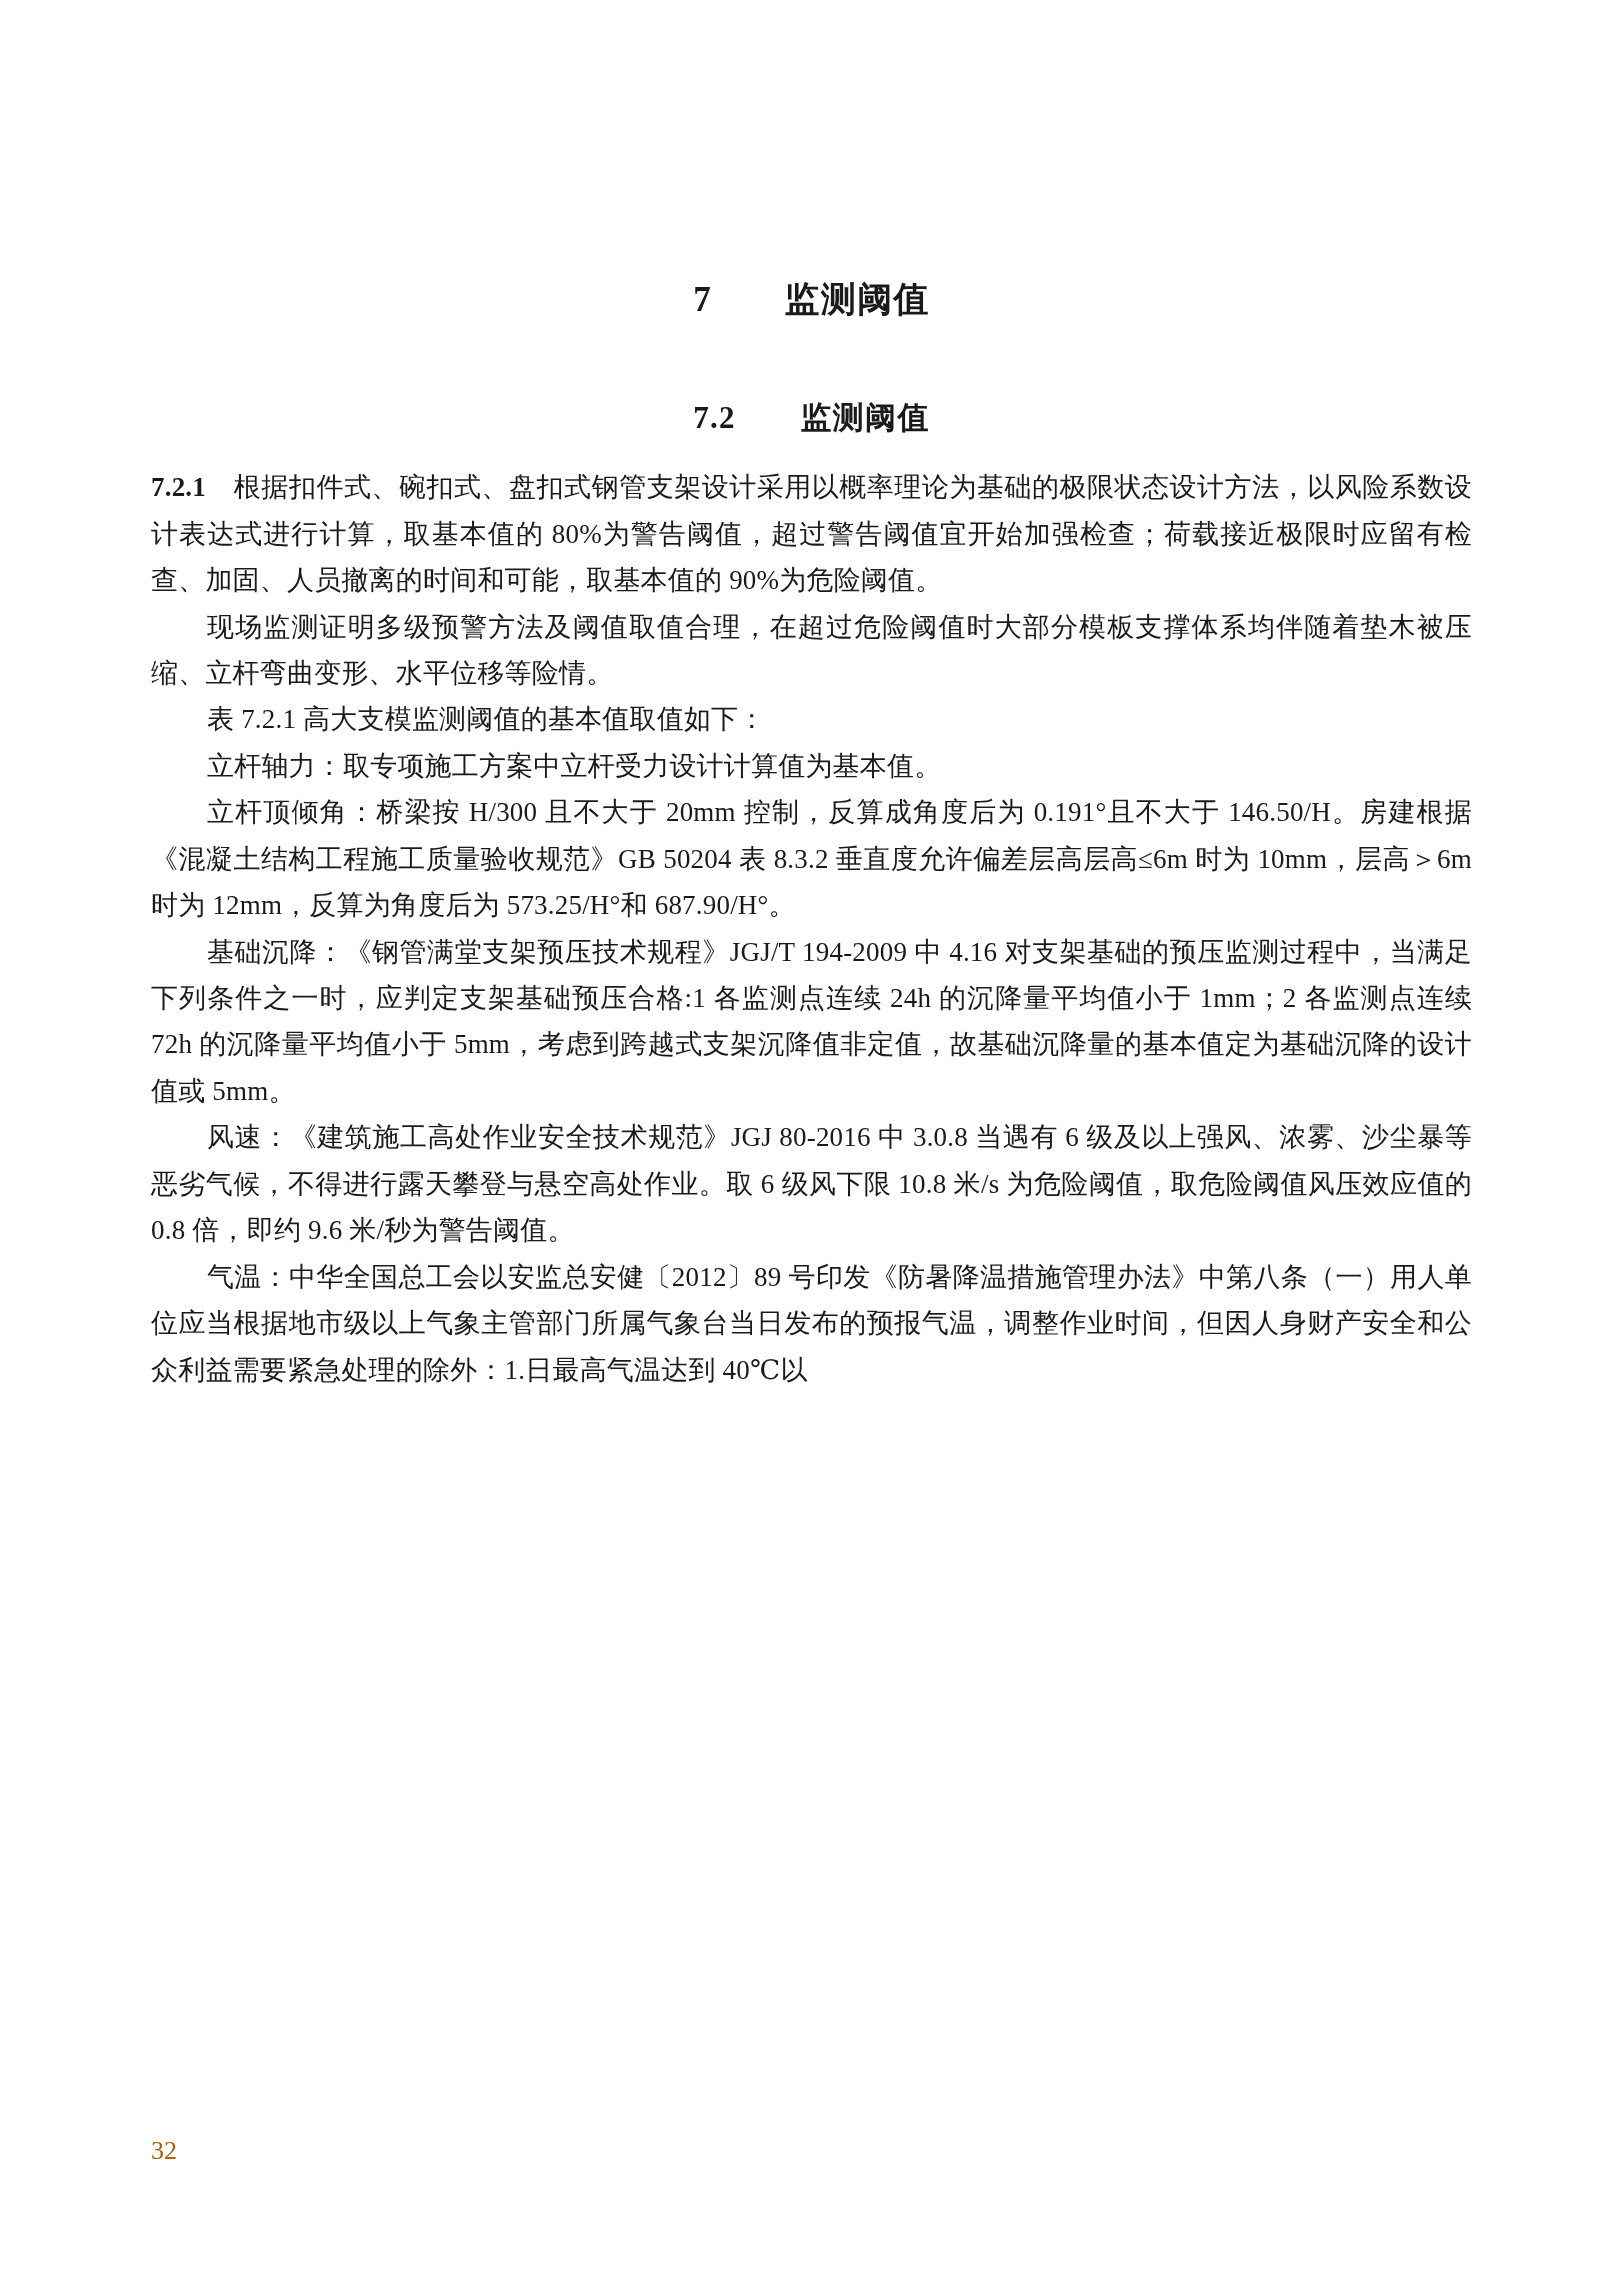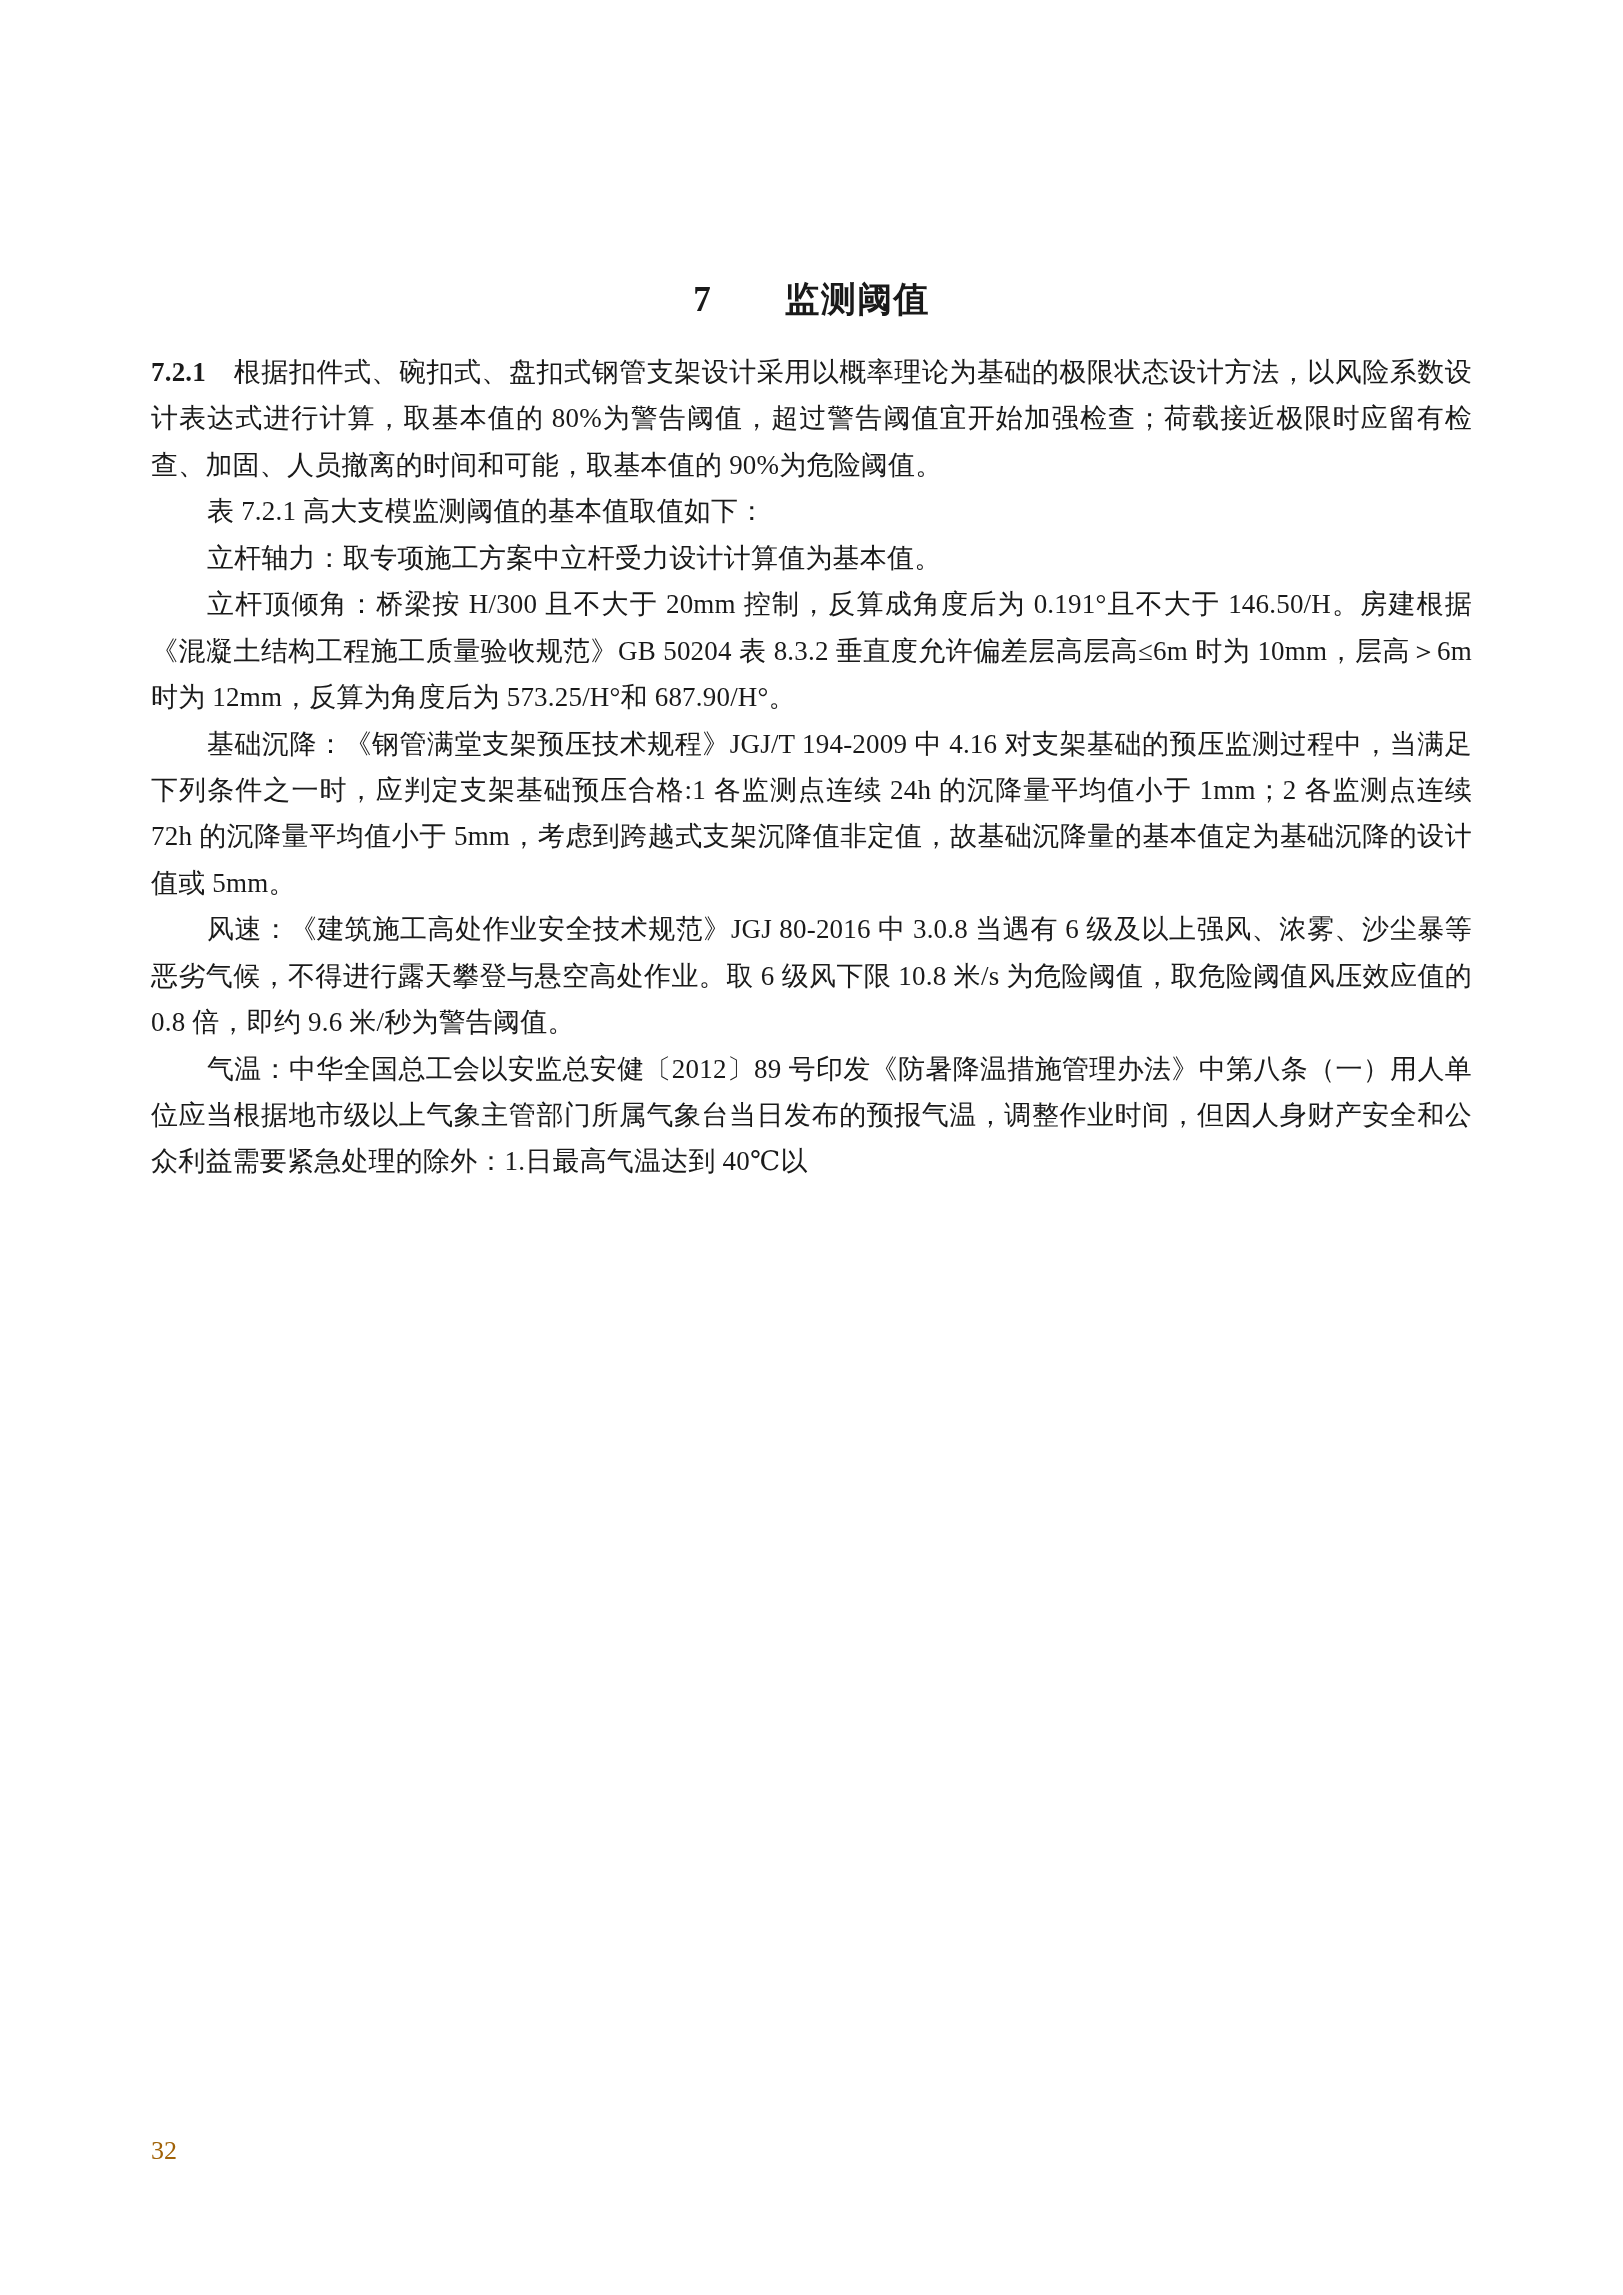--- a/index.html
+++ b/index.html
@@ -73,23 +73,25 @@
 </style>
 </head>
 <body>
 
 <div class="page">
 
   <div class="content">
 
     <h1 class="chapter-title">7　　监测阈值</h1>
 
+    <h2 class="section-title">7.2　　监测阈值</h2>
 
     <p class="para first-para"><span class="clause-num">7.2.1</span><span>　根据扣件式、碗扣式、盘扣式钢管支架设计采用以概率理论为基础的极限状态设计方法，以风险系数设计表达式进行计算，取基本值的 80%为警告阈值，超过警告阈值宜开始加强检查；荷载接近极限时应留有检查、加固、人员撤离的时间和可能，取基本值的 90%为危险阈值。</span></p>
 
+    <p class="para indent">现场监测证明多级预警方法及阈值取值合理，在超过危险阈值时大部分模板支撑体系均伴随着垫木被压缩、立杆弯曲变形、水平位移等险情。</p>
 
     <p class="para indent">表 7.2.1 高大支模监测阈值的基本值取值如下：</p>
 
     <p class="para indent">立杆轴力：取专项施工方案中立杆受力设计计算值为基本值。</p>
 
 
     <p class="para indent">立杆顶倾角：桥梁按 H/300 且不大于 20mm 控制，反算成角度后为 0.191°且不大于 146.50/H。房建根据《混凝土结构工程施工质量验收规范》GB 50204 表 8.3.2 垂直度允许偏差层高层高≤6m 时为 10mm，层高＞6m 时为 12mm，反算为角度后为 573.25/H°和 687.90/H°。</p>
 
     <p class="para indent">基础沉降：《钢管满堂支架预压技术规程》JGJ/T 194-2009 中 4.16 对支架基础的预压监测过程中，当满足下列条件之一时，应判定支架基础预压合格:1 各监测点连续 24h 的沉降量平均值小于 1mm；2 各监测点连续 72h 的沉降量平均值小于 5mm，考虑到跨越式支架沉降值非定值，故基础沉降量的基本值定为基础沉降的设计值或 5mm。</p>
 

